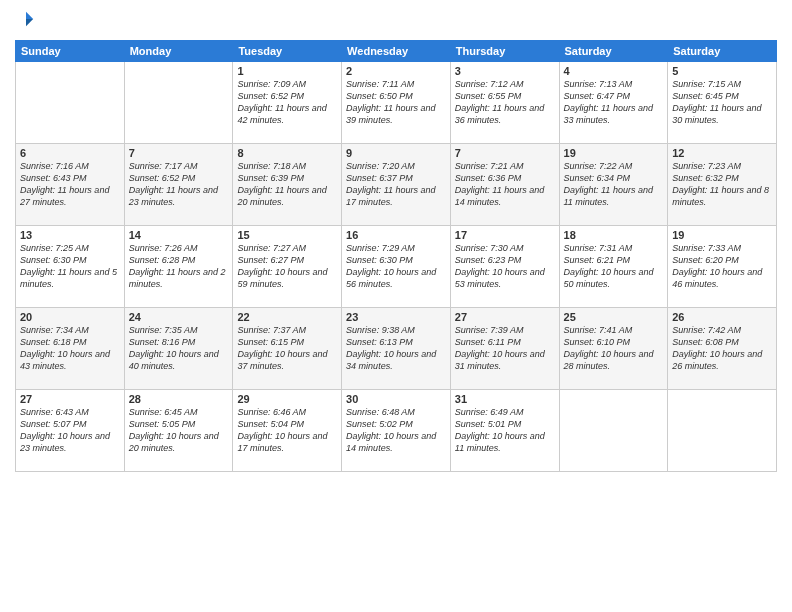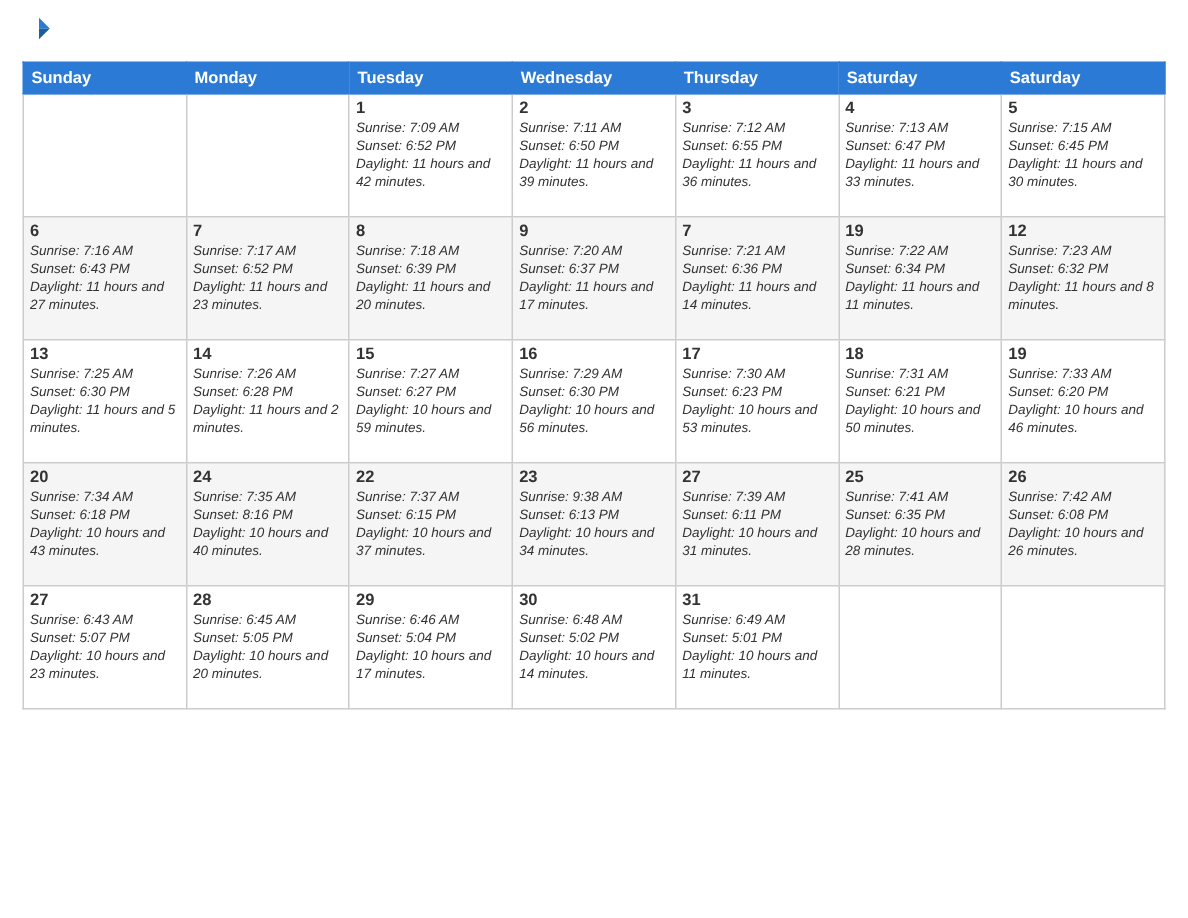--- a/index.html
+++ b/index.html
@@ -282,21 +282,21 @@
           </td>
           <td>
             <span class="day-num">27</span>
             <div class="day-info">Sunrise: 7:39 AM
 Sunset: 6:11 PM
 Daylight: 10 hours and 31 minutes.</div>
           </td>
           <td>
             <span class="day-num">25</span>
             <div class="day-info">Sunrise: 7:41 AM
-Sunset: 6:35 PM
+Sunset: 6:10 PM
 Daylight: 10 hours and 28 minutes.</div>
           </td>
           <td>
             <span class="day-num">26</span>
             <div class="day-info">Sunrise: 7:42 AM
 Sunset: 6:08 PM
 Daylight: 10 hours and 26 minutes.</div>
           </td>
         </tr>
         <tr>

